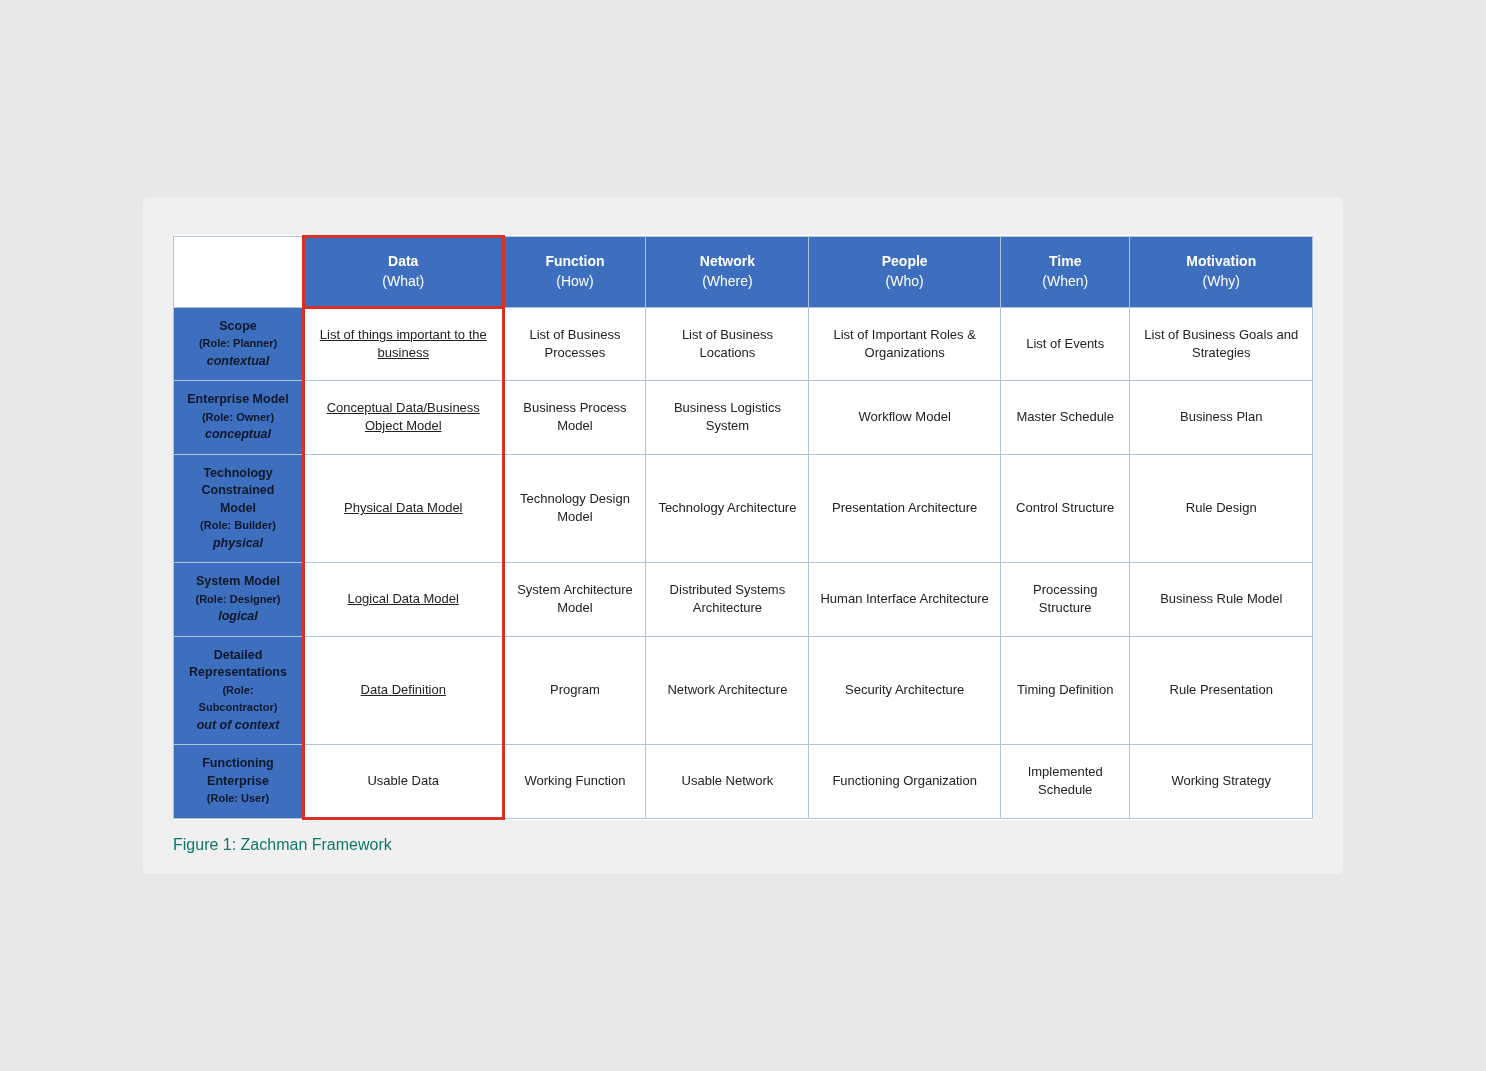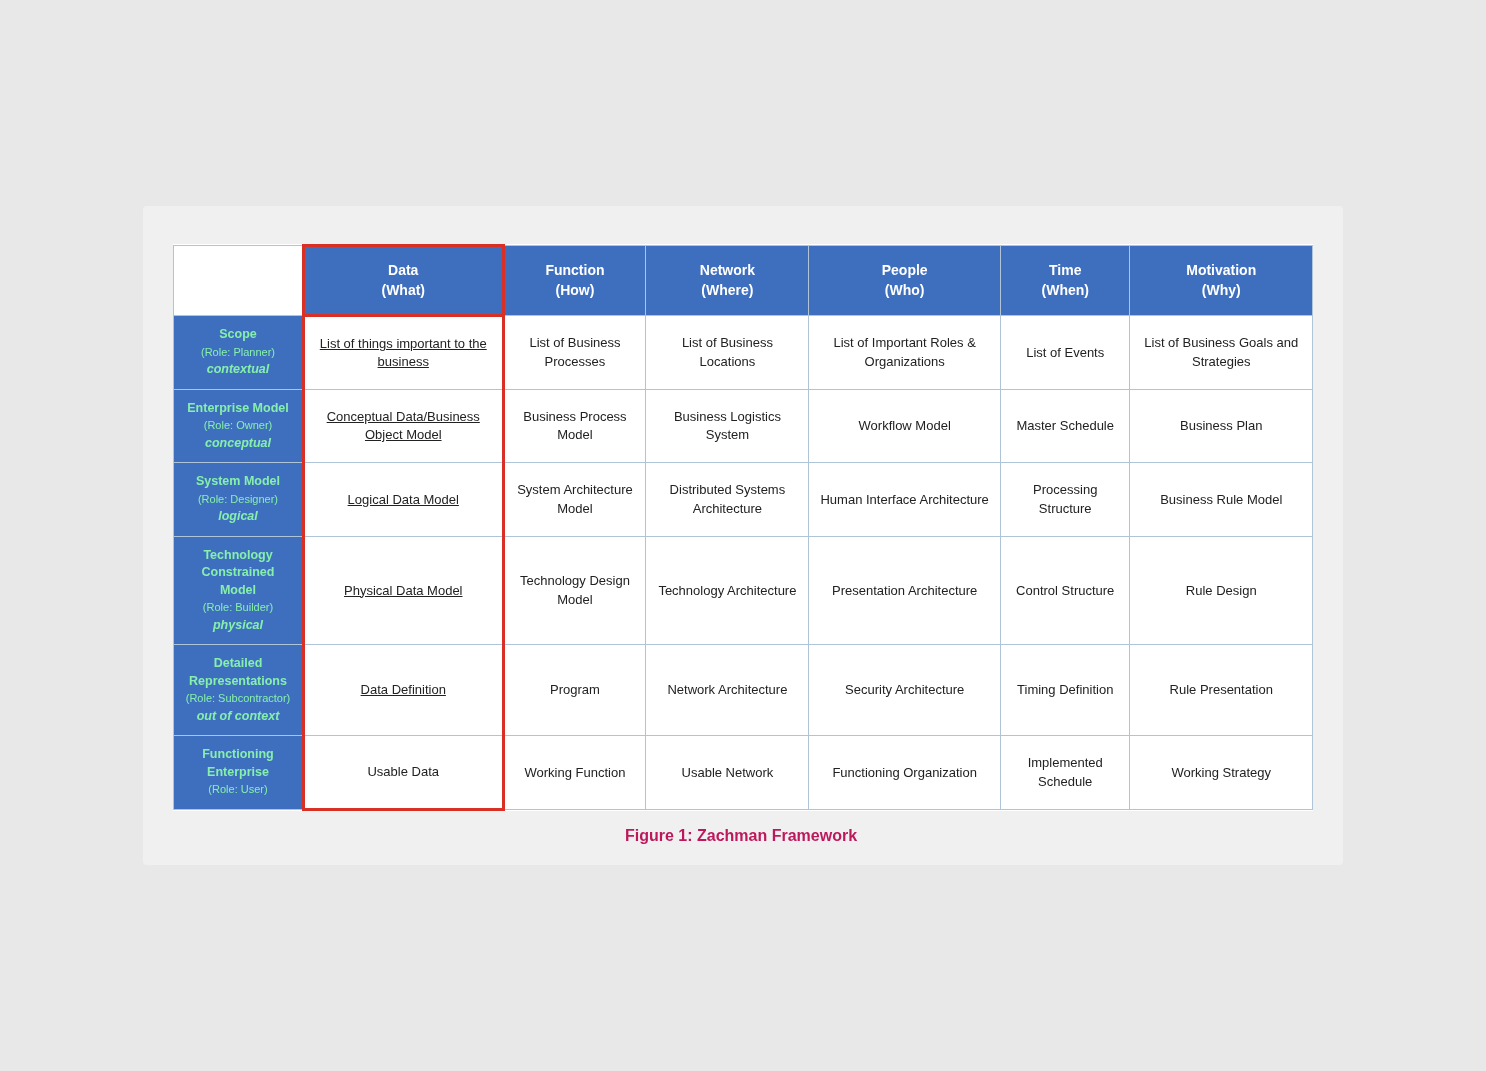--- a/index.html
+++ b/index.html
@@ -36,33 +36,33 @@
     }
     
     .header-cell {
       background-color: #3e6fbe;
       color: white;
       font-weight: bold;
       font-size: 14px;
       padding: 14px 8px;
     }
     .header-cell .sub {
-      font-weight: bold;
+      font-weight: normal;
     }
     
     .row-header {
       background-color: #3e6fbe;
-      color: #86efac;
+      color: #0f172a;
       font-weight: bold;
       font-size: 12.5px;
       width: 130px;
       min-width: 110px;
     }
     .row-header .role {
-      font-weight: normal;
+      font-weight: bold;
       font-size: 11px;
     }
     
     .data-cell {
       background-color: white;
       color: #222;
       font-size: 13px;
     }
 
     
@@ -74,23 +74,23 @@
       border-right: 3px solid #d93025 !important;
       text-decoration: underline;
     }
     .data-col-last {
       border-left: 3px solid #d93025 !important;
       border-right: 3px solid #d93025 !important;
       border-bottom: 3px solid #d93025 !important;
     }
 
     .caption {
-      text-align: center;
-      color: #be185d;
-      font-weight: bold;
+      text-align: left;
+      color: #0f766e;
+      font-weight: normal;
       font-size: 16px;
       margin-top: 16px;
       padding-right: 4px;
     }
     
     .empty-cell {
       background: white;
     }
   </style>
 </head>
@@ -140,36 +140,36 @@
         <tr>
           <th class="row-header"><strong>Enterprise Model</strong><br><span class="role">(Role: Owner)</span><br><em>conceptual</em></th>
           <td class="data-cell data-col-cell">Conceptual Data/Business Object Model</td>
           <td class="data-cell">Business Process Model</td>
           <td class="data-cell">Business Logistics System</td>
           <td class="data-cell">Workflow Model</td>
           <td class="data-cell">Master Schedule</td>
           <td class="data-cell">Business Plan</td>
         </tr>
         <tr>
+          <th class="row-header"><strong>Technology Constrained Model</strong><br><span class="role">(Role: Builder)</span><br><em>physical</em></th>
+          <td class="data-cell data-col-cell">Physical Data Model</td>
+          <td class="data-cell">Technology Design Model</td>
+          <td class="data-cell">Technology Architecture</td>
+          <td class="data-cell">Presentation Architecture</td>
+          <td class="data-cell">Control Structure</td>
+          <td class="data-cell">Rule Design</td>
+        </tr>
+        <tr>
           <th class="row-header"><strong>System Model</strong><br><span class="role">(Role: Designer)</span><br><em>logical</em></th>
           <td class="data-cell data-col-cell">Logical Data Model</td>
           <td class="data-cell">System Architecture Model</td>
           <td class="data-cell">Distributed Systems Architecture</td>
           <td class="data-cell">Human Interface Architecture</td>
           <td class="data-cell">Processing Structure</td>
           <td class="data-cell">Business Rule Model</td>
-        </tr>
-        <tr>
-          <th class="row-header"><strong>Technology Constrained Model</strong><br><span class="role">(Role: Builder)</span><br><em>physical</em></th>
-          <td class="data-cell data-col-cell">Physical Data Model</td>
-          <td class="data-cell">Technology Design Model</td>
-          <td class="data-cell">Technology Architecture</td>
-          <td class="data-cell">Presentation Architecture</td>
-          <td class="data-cell">Control Structure</td>
-          <td class="data-cell">Rule Design</td>
         </tr>
         <tr>
           <th class="row-header"><strong>Detailed Representations</strong><br><span class="role">(Role: Subcontractor)</span><br><em>out of context</em></th>
           <td class="data-cell data-col-cell">Data Definition</td>
           <td class="data-cell">Program</td>
           <td class="data-cell">Network Architecture</td>
           <td class="data-cell">Security Architecture</td>
           <td class="data-cell">Timing Definition</td>
           <td class="data-cell">Rule Presentation</td>
         </tr>

